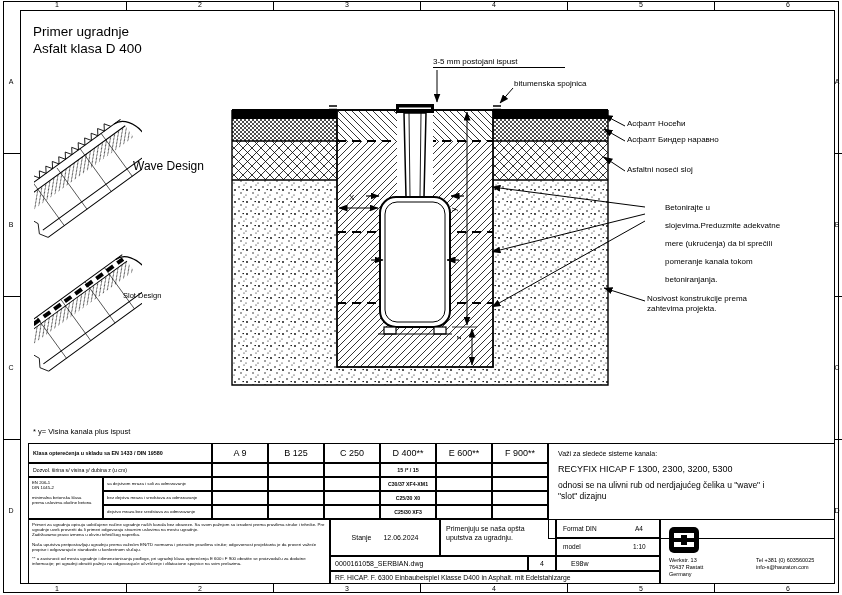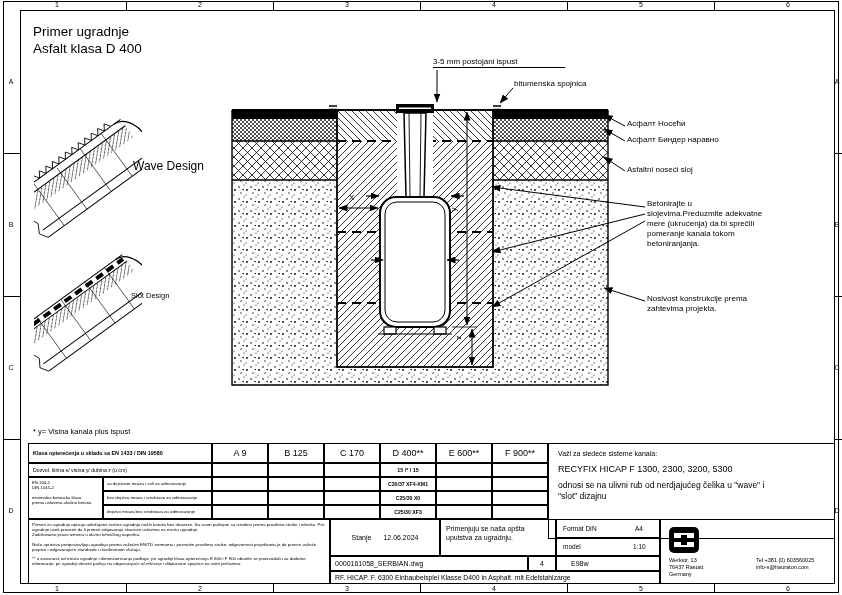--- a/index.html
+++ b/index.html
@@ -88,21 +88,21 @@
       </defs>
     <g transform="rotate(-36 54 69)" stroke="#000" fill="none">
       <rect x="-12" y="50" width="128" height="12" fill="url(#ih2)" stroke="none"></rect>
       <path d="M-12,42 L116,42 M-12,50 L116,50 M-12,84 L116,84 M-12,93 L116,93" stroke-width="1"></path>
       <path d="M-10,46 L114,46" stroke-width="4" stroke-dasharray="8,5"></path>
       <path d="M10,42 L10,93 M40,42 L40,93 M70,42 L70,93 M94,42 L94,93" stroke-width="0.6"></path>
       <path d="M108,42 a18,25 0 0 1 0,51" stroke-width="1.2"></path>
       <path d="M-12,42 l-5,9 l5,8 l-4,9 l4,9 l-5,8 l5,8" stroke-width="0.8"></path>
     </g>
   </svg>
-  <div class="t" style="left:131px;top:291px;font-size:7.5px">Slot Design</div>
+  <div class="t" style="left:123px;top:291px;font-size:7.5px">Slot Design</div>
 
   <svg style="left:225px;top:40px" width="420" height="350" viewBox="0 0 420 350">
     <defs>
       <pattern id="xsD" width="4" height="4" patternUnits="userSpaceOnUse">
           <path d="M0,4 L4,0 M0,0 L4,4" stroke="#000" stroke-width="0.7"></path>
         </pattern>
       <pattern id="xsL" width="9" height="9" patternUnits="userSpaceOnUse">
           <path d="M0,9 L9,0 M0,0 L9,9" stroke="#000" stroke-width="0.8"></path>
         </pattern>
       <pattern id="hS" width="7" height="7" patternUnits="userSpaceOnUse">
@@ -178,21 +178,21 @@
     <path d="M420,174 L267,212" stroke="#000" stroke-width="1" marker-end="url(#arr)"></path>
     <path d="M420,181 L267,267" stroke="#000" stroke-width="1" marker-end="url(#arr)"></path>
     <path d="M420,261 L379,248" stroke="#000" stroke-width="1" marker-end="url(#arr)"></path>
   </svg>
 
   <div class="t" style="left:433px;top:57px;font-size:8px;width:132px;border-bottom:1px solid #000;padding-bottom:1px">3-5 mm postojani ispust</div>
   <div class="t" style="left:514px;top:79px;font-size:8px">bitumenska spojnica</div>
   <div class="t" style="left:627px;top:119px;font-size:8px">Асфалт Носећи</div>
   <div class="t" style="left:627px;top:135px;font-size:8px">Асфалт Биндер наравно</div>
   <div class="t" style="left:627px;top:165px;font-size:8px">Asfaltni noseći sloj</div>
-  <div class="t pre" style="left:647px;top:199px;font-size:8px;line-height:10px;white-space:pre-line">Betonirajte u
+  <div class="t pre" style="left:665px;top:199px;font-size:8px;line-height:18px;white-space:pre-line">Betonirajte u
 slojevima.Preduzmite adekvatne
 mere (ukrućenja) da bi sprečili
 pomeranje kanala tokom
 betoniranjanja.</div>
   <div class="t pre" style="left:647px;top:294px;font-size:8px;line-height:10px;white-space:pre-line">Nosivost konstrukcije prema
 zahtevima projekta.</div>
   <div class="t" style="left:349px;top:193px;font-size:8px">X</div>
   <div class="t" style="left:451px;top:205px;font-size:8px;transform:rotate(-90deg)">y</div>
   <div class="t" style="left:456px;top:333px;font-size:8px;transform:rotate(-90deg)">z</div>
 
@@ -206,21 +206,21 @@
 DIN 1045-2</div>
       <div class="pre" style="margin-top:5px">minimalna betonska klasa
 prema uslovima okoline betona</div>
     </div>
     <div class="cell" style="left:75px;top:34px;width:109px;height:14px;font-size:4.4px;line-height:12px;padding-left:3px"><span>sa dejstvom mraza i soli za odmrzavanje</span></div>
     <div class="cell" style="left:75px;top:48px;width:109px;height:14px;font-size:4.4px;line-height:12px;padding-left:3px"><span>bez dejstva mraza i sredstava za odmrzavanje</span></div>
     <div class="cell" style="left:75px;top:62px;width:109px;height:14px;font-size:4.4px;line-height:12px;padding-left:3px"><span>dejstvo mraza bez sredstava za odmrzavanje</span></div>
 
     <div class="cell" style="left:184px;top:0;width:56px;height:20px;font-size:9px;line-height:18px;text-align:center"><span>A 9</span></div>
     <div class="cell" style="left:240px;top:0;width:56px;height:20px;font-size:9px;line-height:18px;text-align:center"><span>B 125</span></div>
-    <div class="cell" style="left:296px;top:0;width:56px;height:20px;font-size:9px;line-height:18px;text-align:center"><span>C 170</span></div>
+    <div class="cell" style="left:296px;top:0;width:56px;height:20px;font-size:9px;line-height:18px;text-align:center"><span>C 250</span></div>
     <div class="cell" style="left:352px;top:0;width:56px;height:20px;font-size:9px;line-height:18px;text-align:center"><span>D 400**</span></div>
     <div class="cell" style="left:408px;top:0;width:56px;height:20px;font-size:9px;line-height:18px;text-align:center"><span>E 600**</span></div>
     <div class="cell" style="left:464px;top:0;width:56px;height:20px;font-size:9px;line-height:18px;text-align:center"><span>F 900**</span></div>
 
     <div class="cell" style="left:184px;top:20px;width:56px;height:14px"></div>
       <div class="cell" style="left:184px;top:34px;width:56px;height:14px"></div>
       <div class="cell" style="left:184px;top:48px;width:56px;height:14px"></div>
       <div class="cell" style="left:184px;top:62px;width:56px;height:14px"></div>
     <div class="cell" style="left:240px;top:20px;width:56px;height:14px"></div>
       <div class="cell" style="left:240px;top:34px;width:56px;height:14px"></div>

